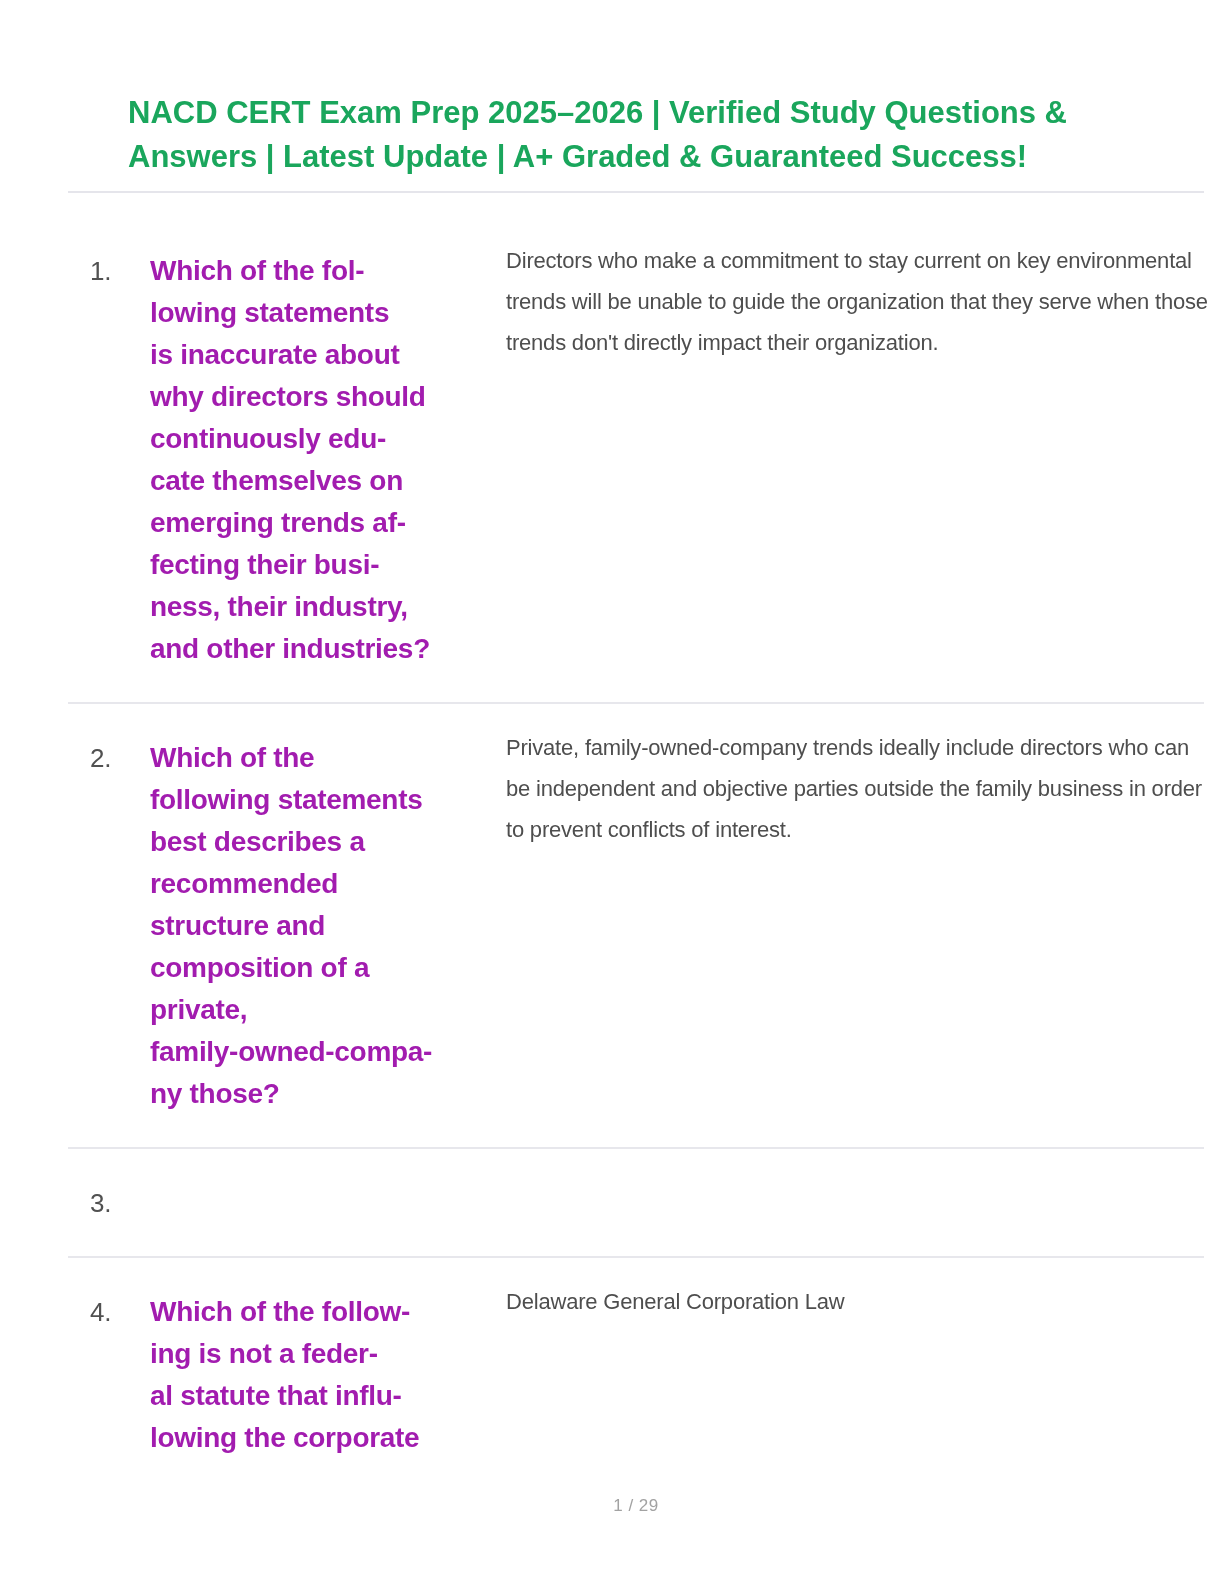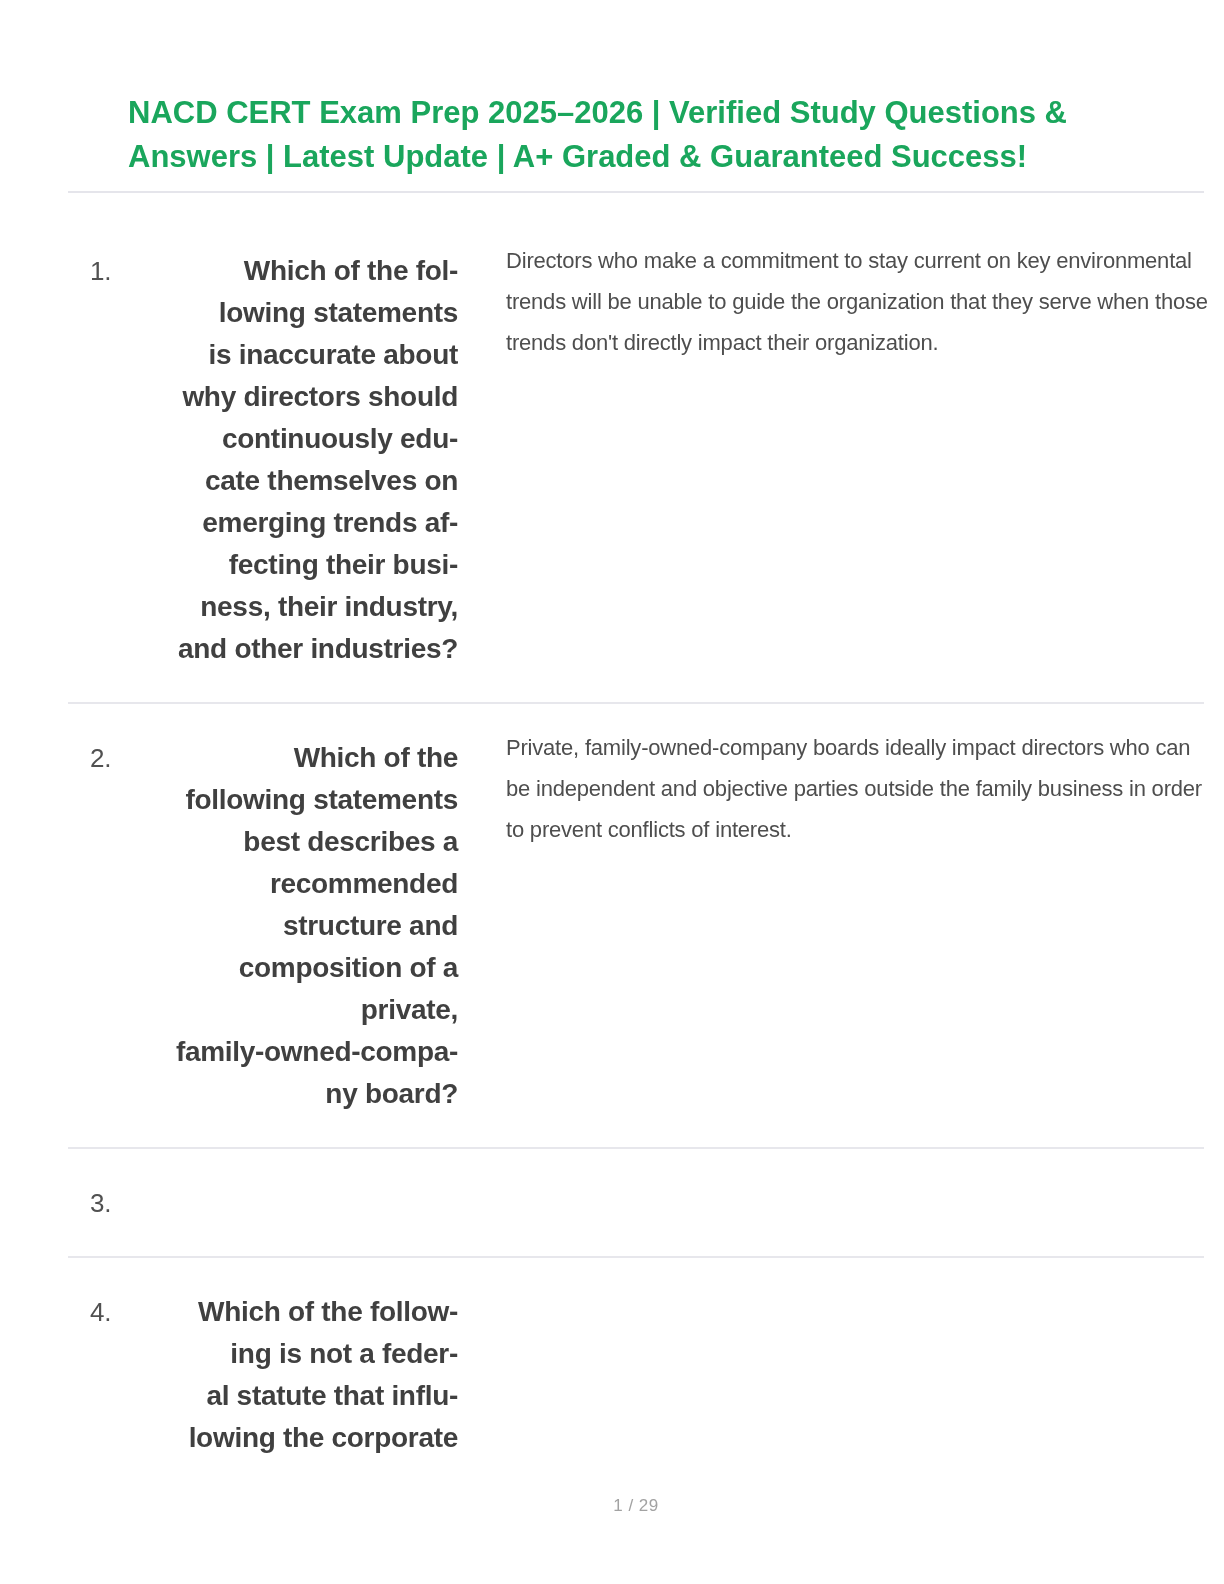--- a/index.html
+++ b/index.html
@@ -43,24 +43,23 @@
     line-height: 42px;
     color: #515151;
     letter-spacing: -0.2px;
   }
   .qa-question {
     width: 332px;
     flex-shrink: 0;
     font-size: 28px;
     line-height: 42px;
     font-weight: 600;
-    color: #404040;
+    color: #a21caf;
     letter-spacing: -0.3px;
     white-space: pre-line;
-    text-align: right;
   }
   .qa-answer {
     flex: 1;
     margin-left: 24px;
     padding-top: 2px;
     font-size: 22px;
     line-height: 41px;
     font-weight: 400;
     color: #4e4e4e;
     letter-spacing: -0.2px;
@@ -107,33 +106,34 @@
   <div class="qa-row">
     <div class="qa-num">2.</div>
     <div class="qa-question">Which of the
 following statements
 best describes a
 recommended
 structure and
 composition of a
 private,
 family-owned-compa-
-ny board?</div>
-    <div class="qa-answer">Private, family-owned-company boards ideally impact directors who can
+ny those?</div>
+    <div class="qa-answer">Private, family-owned-company trends ideally include directors who can
 be independent and objective parties outside the family business in order
 to prevent conflicts of interest.</div>
   </div>
 
   <div class="qa-row">
     <div class="qa-num">3.</div>
   </div>
 
   <div class="qa-row last">
     <div class="qa-num">4.</div>
     <div class="qa-question">Which of the follow-
 ing is not a feder-
 al statute that influ-
 lowing the corporate</div>
+    <div class="qa-answer">Delaware General Corporation Law</div>
   </div>
 
   <div class="page-footer">1 / 29</div>
 
 </div>
 
 </body></html>

